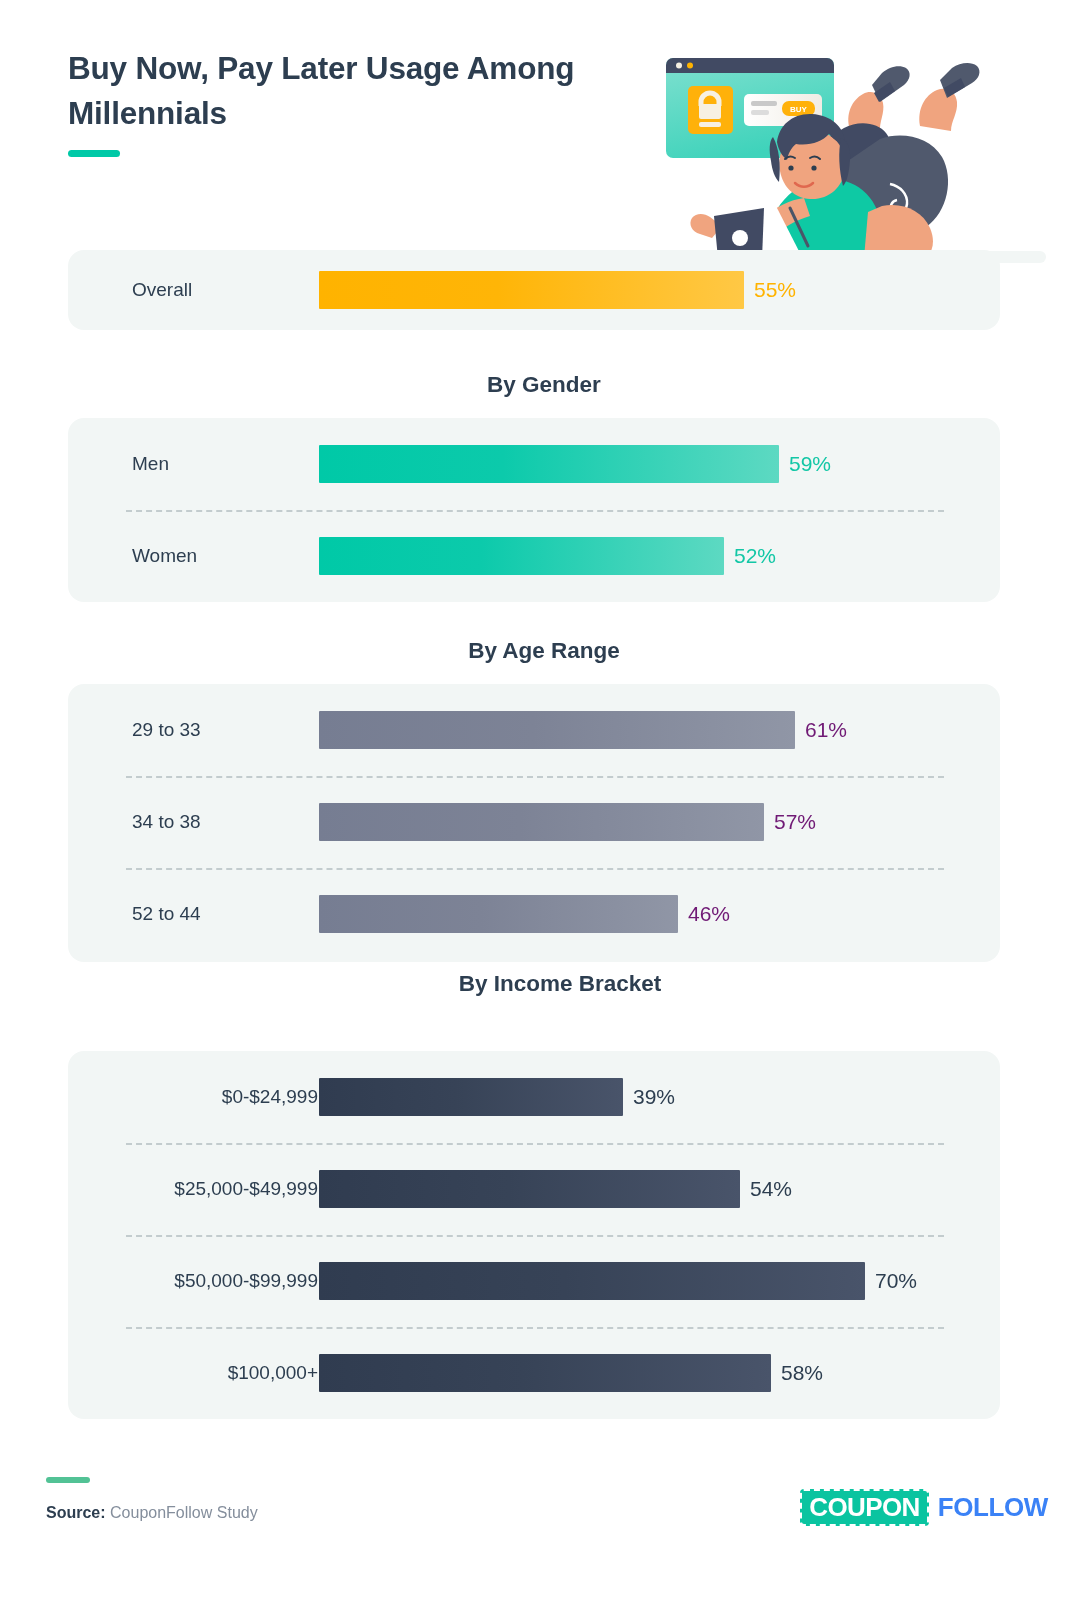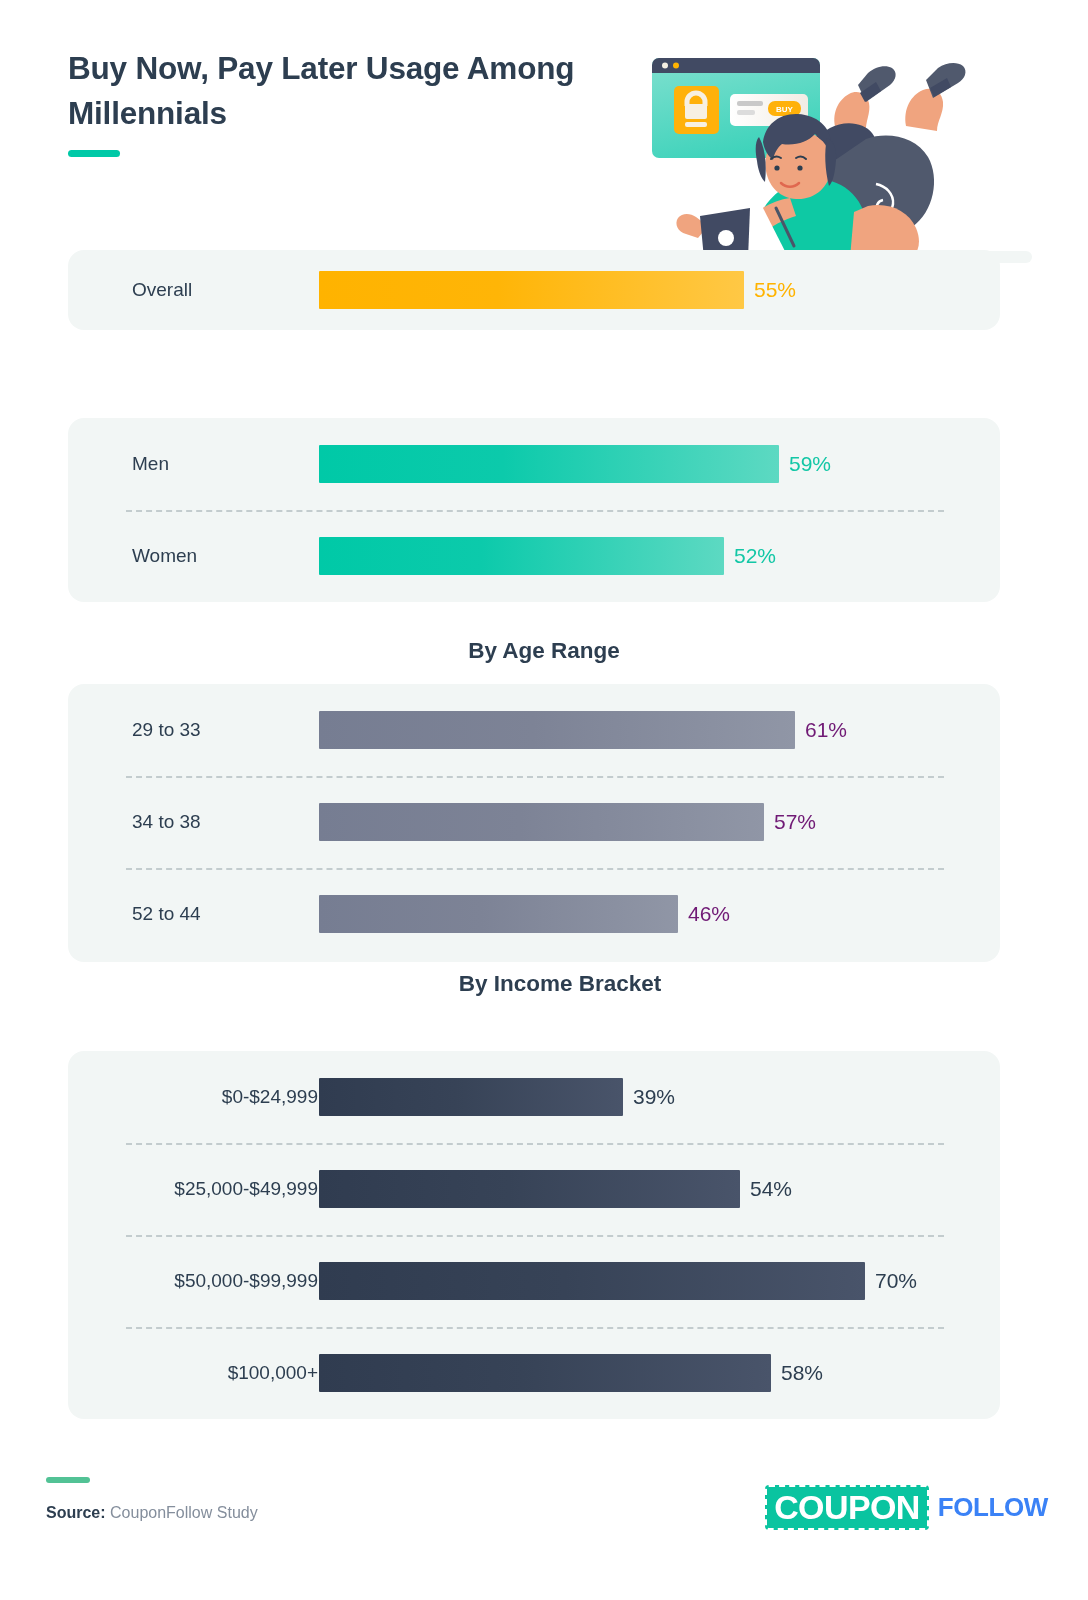--- a/index.html
+++ b/index.html
@@ -42,21 +42,21 @@
     top: 150px;
     width: 52px;
     height: 7px;
     border-radius: 4px;
     background: #00c9a7;
   }
 
   
   .illo {
     position: absolute;
-    left: 630px;
+    left: 644px;
     top: 38px;
     width: 402px;
     height: 225px;
   }
 
   
   .sec-head {
     position: absolute;
     width: 1088px;
     text-align: center;
@@ -152,21 +152,21 @@
     height: 36px;
     display: flex;
     align-items: center;
   }
   .logo-badge {
     position: relative;
     background: #0ac4a0;
     border: 2.5px dashed #ffffff;
     border-radius: 4px;
     padding: 3px 7px 4px 7px;
-    font-size: 34px;
+    font-size: 26px;
     font-weight: bold;
     color: #ffffff;
     letter-spacing: -0.6px;
     line-height: 1;
   }
   .logo-word {
     margin-left: 9px;
     font-size: 26px;
     font-weight: bold;
     color: #3b82f6;
@@ -259,20 +259,21 @@
   </div>
 
   <div class="card" style="top:250px;height:80px;">
     <div class="row" style="top:0;height:80px;">
       <span class="row-label lbl-left">Overall</span>
       <div class="bar c-orange" style="width:425px;"></div>
       <span class="bar-val v-orange" style="left:686px;">55%</span>
     </div>
   </div>
 
+  <div class="sec-head" style="top:372px;">By Gender</div>
 
   <div class="card" style="top:418px;height:184px;">
     <div class="row" style="top:0;">
       <span class="row-label lbl-left">Men</span>
       <div class="bar c-green" style="width:460px;"></div>
       <span class="bar-val v-green" style="left:721px;">59%</span>
     </div>
     <div class="divider" style="top:92px;"></div>
     <div class="row" style="top:92px;">
       <span class="row-label lbl-left">Women</span>

